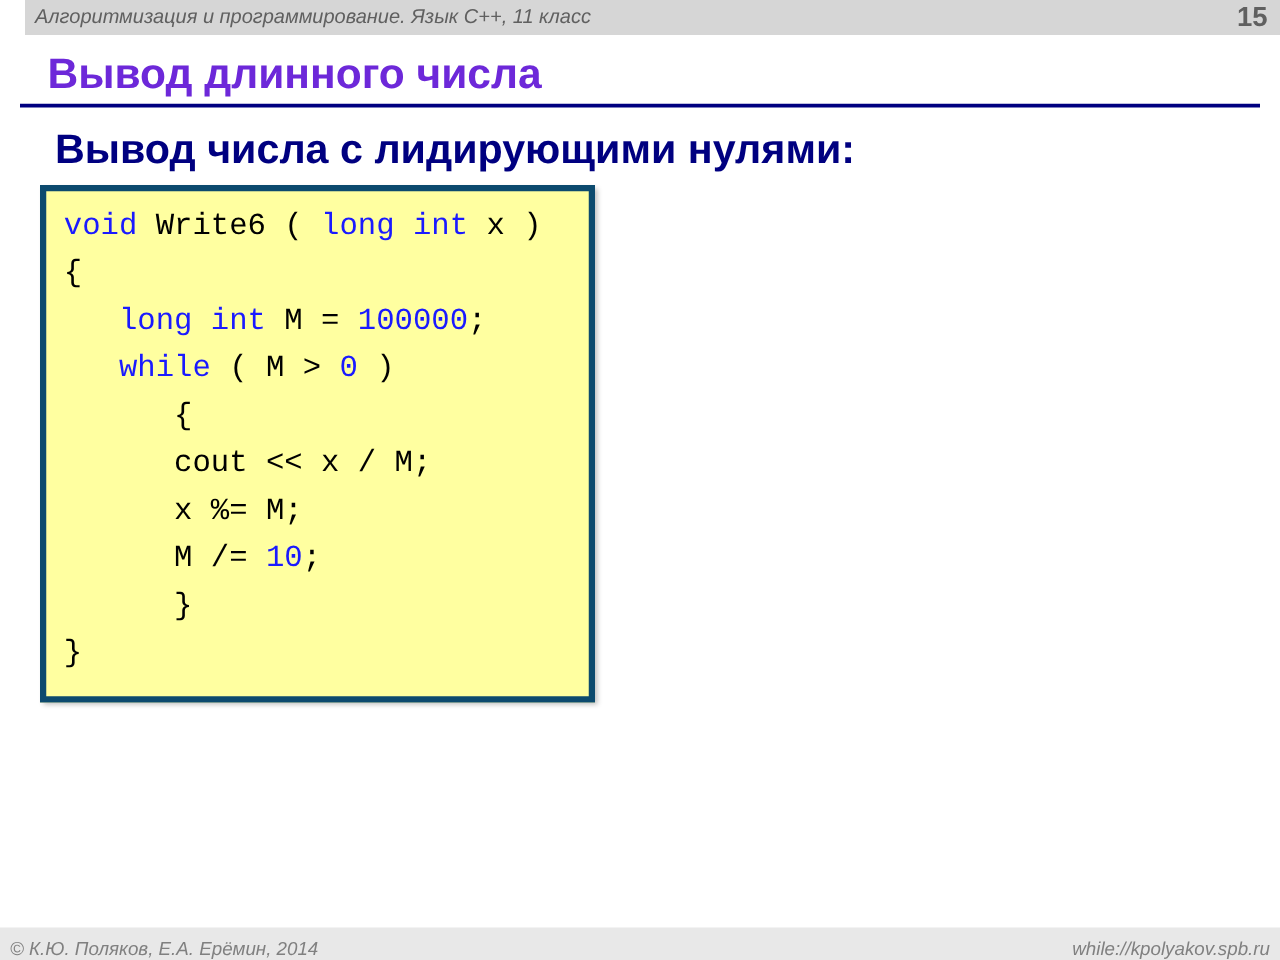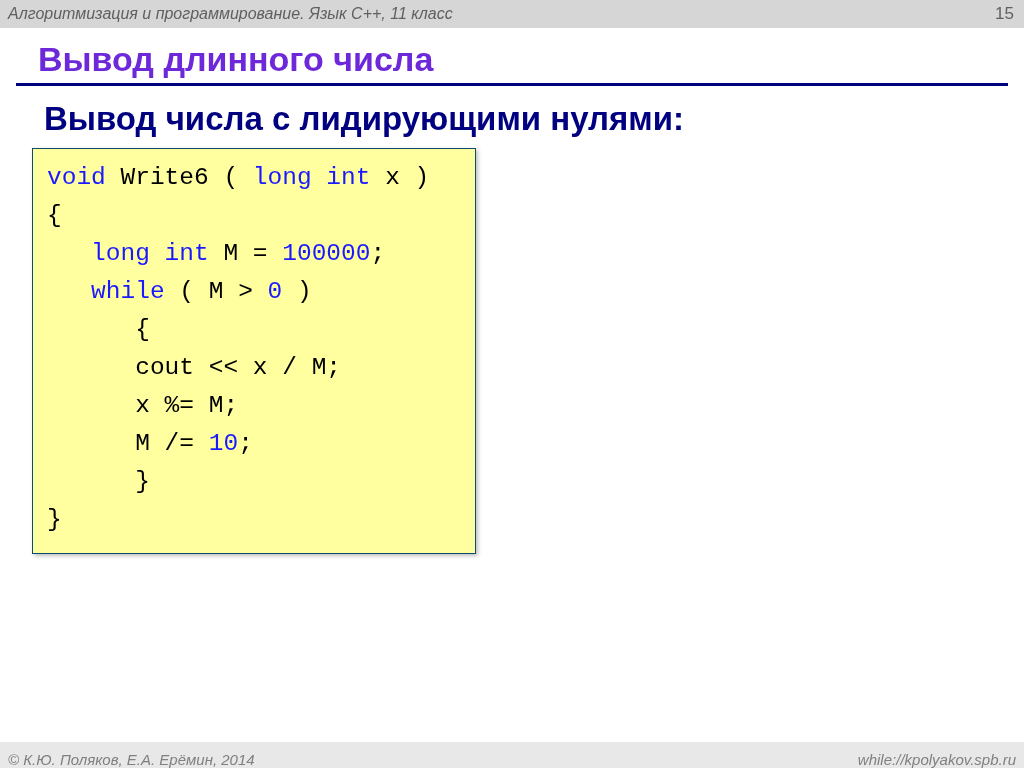--- a/index.html
+++ b/index.html
@@ -15,25 +15,26 @@
   .header-bar {
     background: #d6d6d6;
     height: 28px;
     display: flex;
     align-items: center;
     justify-content: space-between;
     padding: 0 10px 0 8px;
     font-style: italic;
     color: #606060;
     font-size: 16px;
+    margin-left: 20px;
   }
   .page-number {
-    font-weight: normal;
+    font-weight: bold;
     color: #606060;
-    font-size: 17px;
+    font-size: 22px;
     font-style: normal;
   }
   .title {
     margin: 12px 0 0 38px;
     font-size: 34px;
     font-weight: bold;
     color: #6d28d9;
     padding-bottom: 2px;
   }
   .title-rule {
@@ -44,21 +45,21 @@
   .subtitle {
     margin: 14px 0 10px 44px;
     font-size: 33px;
     font-weight: bold;
     color: #000080;
   }
   .code-block {
     margin: 8px 0 0 32px;
     width: 444px;
     background: #ffffa0;
-    border: 1px solid #0c4a6e;
+    border: 5px solid #0c4a6e;
     box-shadow: 2px 2px 4px rgba(0,0,0,0.25);
     padding: 10px 32px 14px 14px;
   }
   .code {
     font-family: "Courier New", monospace;
     font-size: 24.5px;
     line-height: 1.55;
     color: #000;
     white-space: pre;
   }

